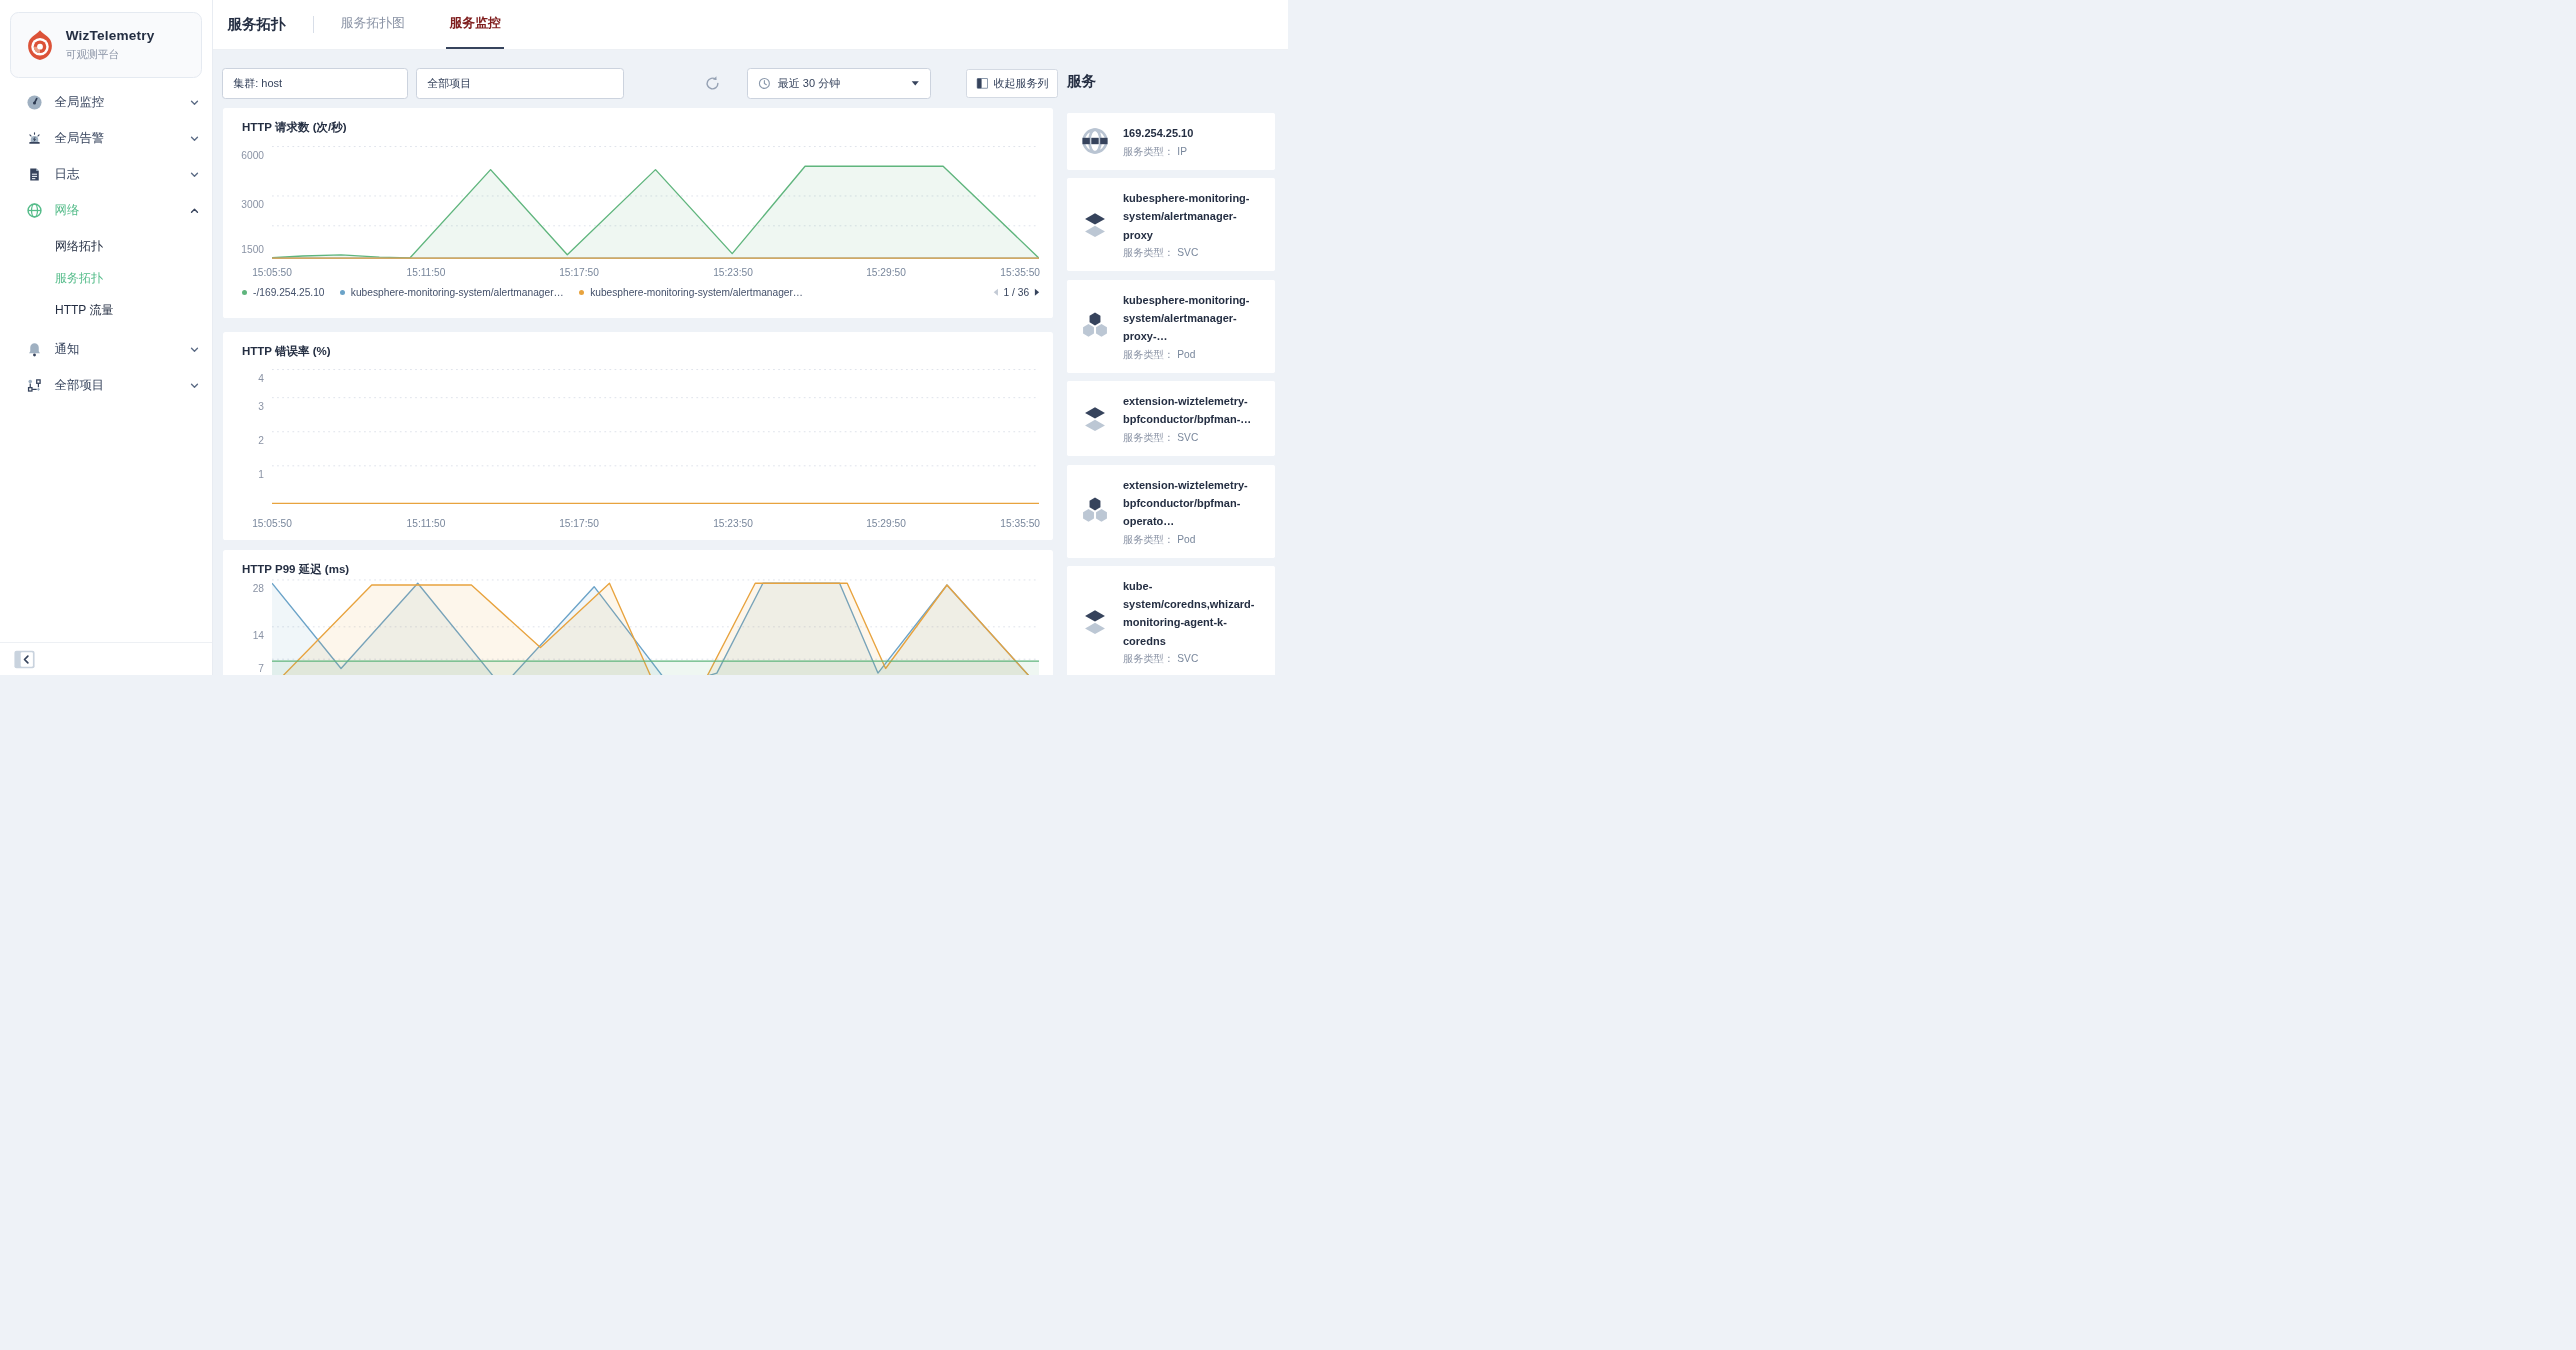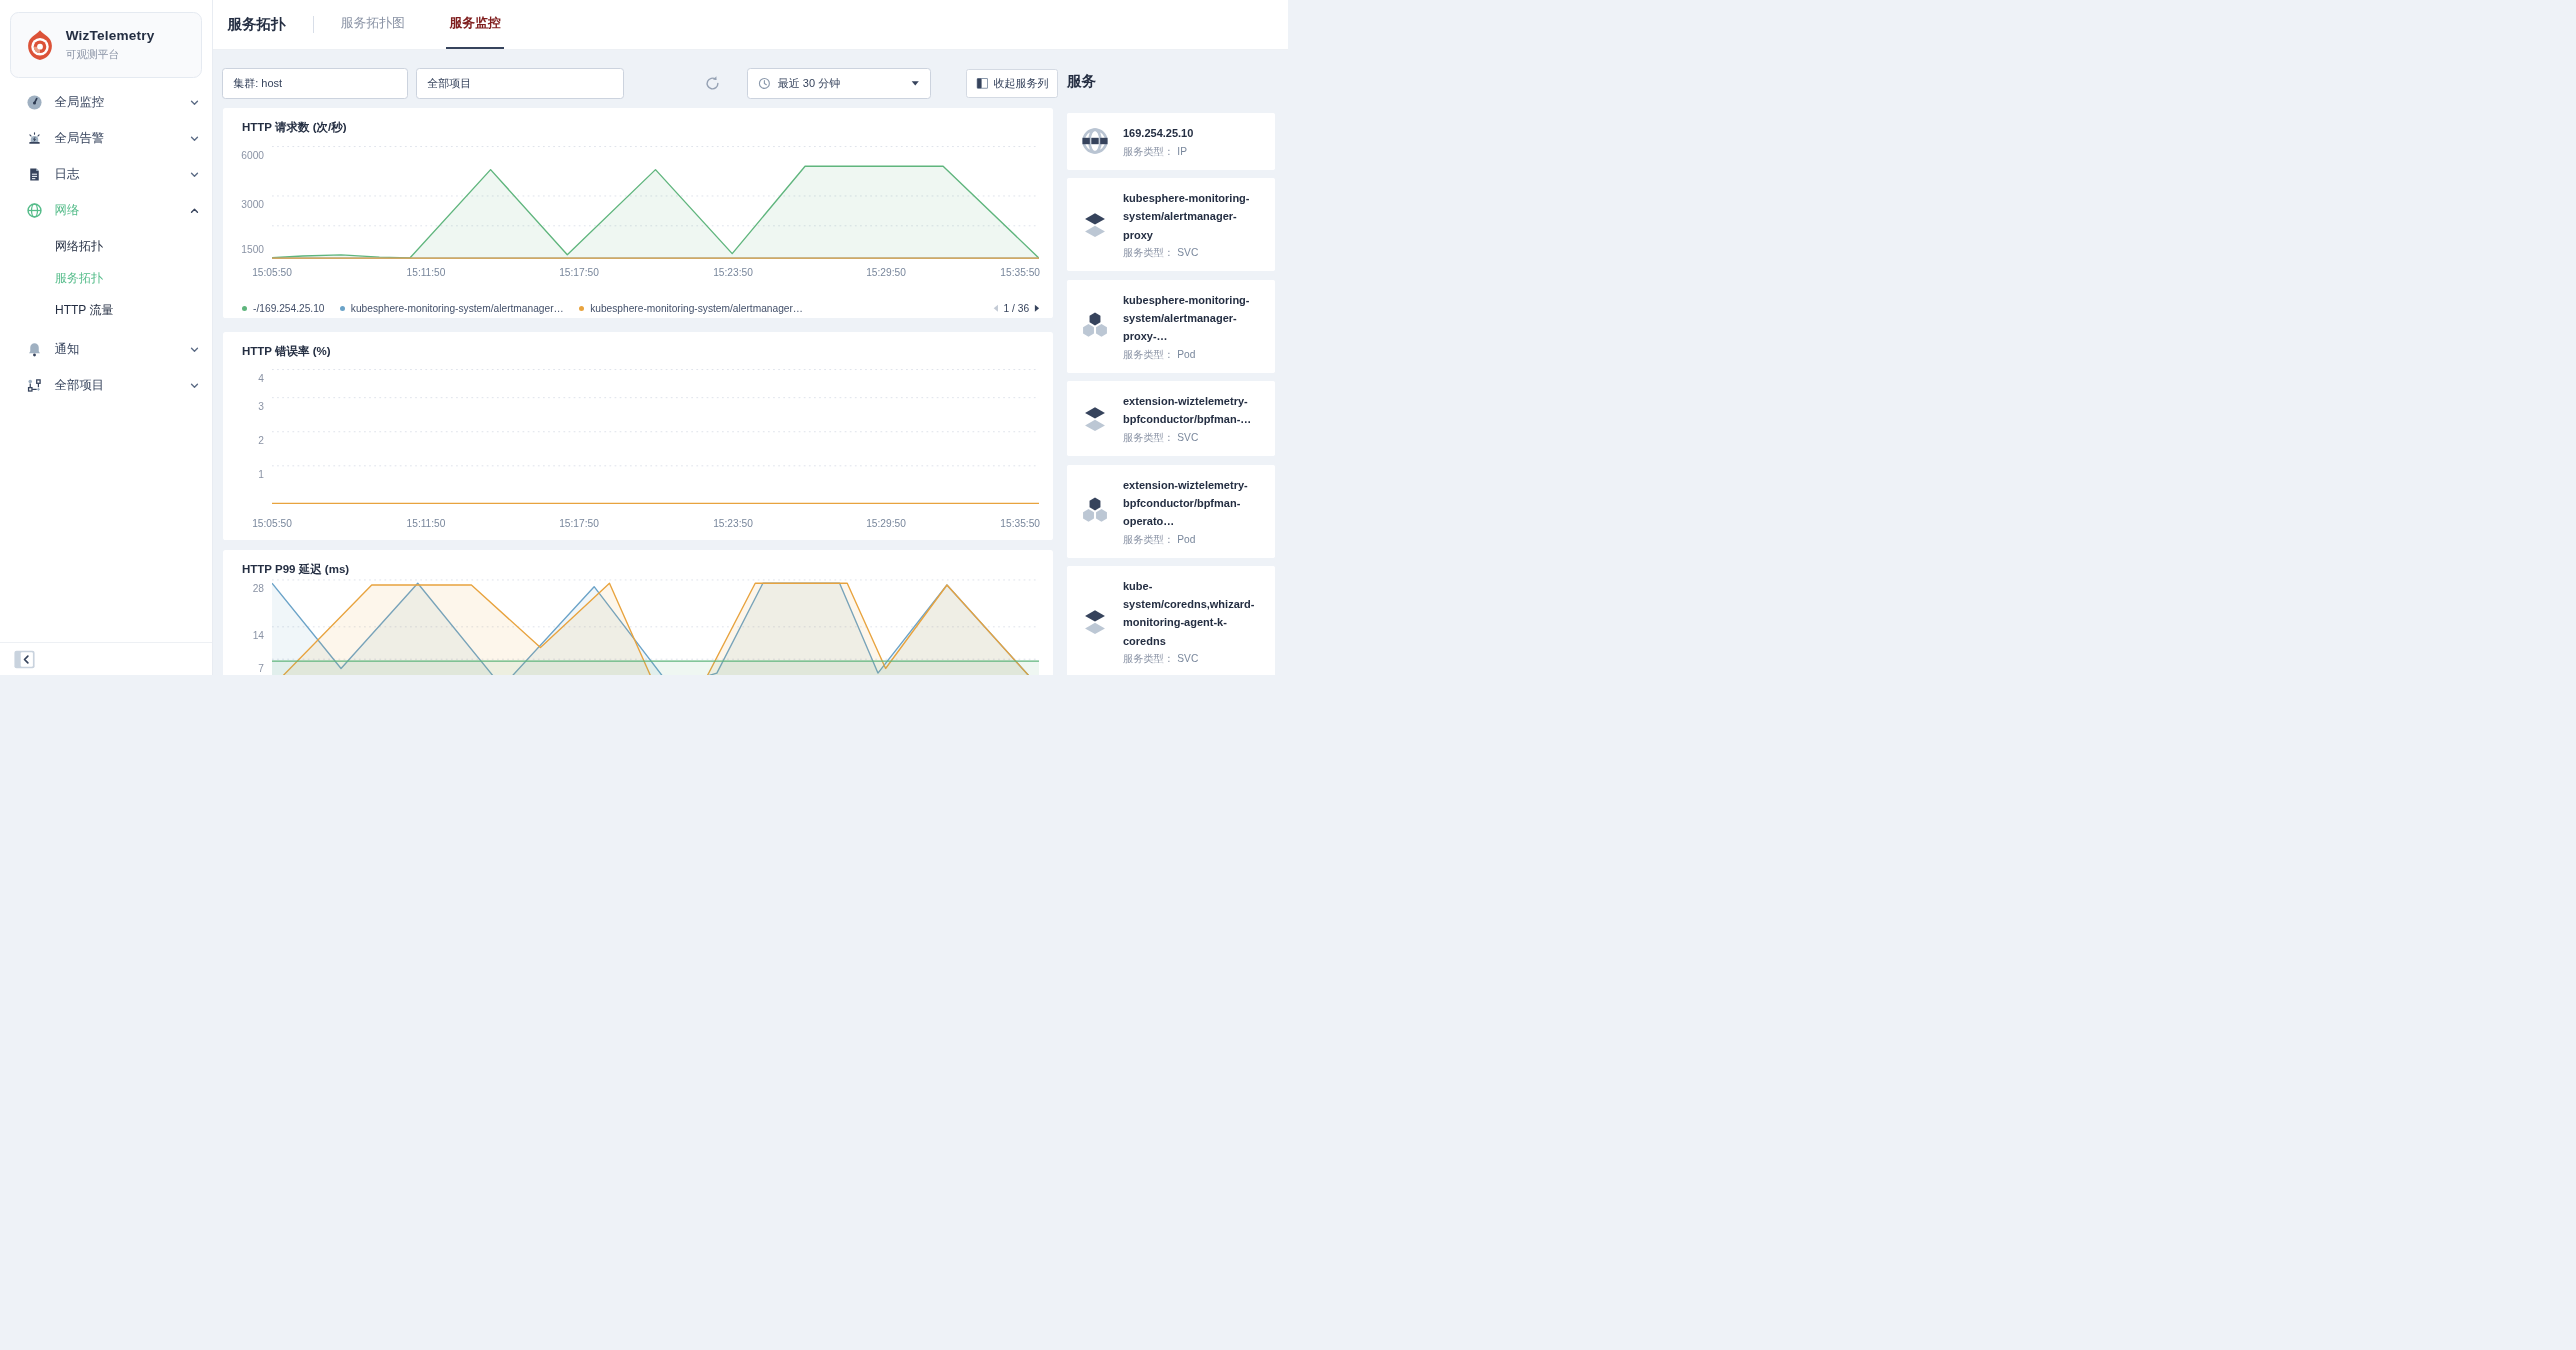--- a/index.html
+++ b/index.html
@@ -273,21 +273,21 @@
       <svg width="767" height="210" viewBox="0 0 900 246">
         <line x1="0" x2="900" y1="45" y2="45" stroke="#d9dee7" stroke-width="1" stroke-dasharray="2 4"></line>
         <line x1="0" x2="900" y1="103" y2="103" stroke="#d9dee7" stroke-width="1" stroke-dasharray="2 4"></line>
         <line x1="0" x2="900" y1="138" y2="138" stroke="#d9dee7" stroke-width="1" stroke-dasharray="2 4"></line>
         <path d="M0.0 176 L0.0 175.5 L36.0 173.5 L81.0 172.2 L126.0 174.7 L162.0 175.6 L256.5 72.1 L346.5 171.9 L450.0 72.1 L540.0 170.7 L625.5 68.2 L787.5 68.2 L900.0 176.0 L900.0 176 Z" fill="rgba(95,181,125,0.10)" stroke="none"></path>
         <path d="M0.0 175.5 L36.0 173.5 L81.0 172.2 L126.0 174.7 L162.0 175.6 L256.5 72.1 L346.5 171.9 L450.0 72.1 L540.0 170.7 L625.5 68.2 L787.5 68.2 L900.0 176.0" fill="none" stroke="#5fb57d" stroke-width="1.6" stroke-linejoin="round"></path>
         <path d="M0.0 176.0 L900.0 176.0" fill="none" stroke="#6ba3c8" stroke-width="1.6" stroke-linejoin="round"></path>
         <path d="M0.0 176.0 L900.0 176.0" fill="none" stroke="#e8a33e" stroke-width="1.6" stroke-linejoin="round"></path>
       </svg>
     </div>
-  <div class="legend" style="top:195px;">
+  <div class="legend" style="top:179px;">
     <span style="display:flex;align-items:center;min-width:0;flex:1;">
         <span class="legend-item">
           <span class="legend-dot" style="background: rgb(95, 181, 125);"></span>
           <span class="legend-label">-/169.254.25.10</span>
         </span>
         <span class="legend-item">
           <span class="legend-dot" style="background: rgb(107, 163, 200);"></span>
           <span class="legend-label">kubesphere-monitoring-system/alertmanager…</span>
         </span>
         <span class="legend-item">

